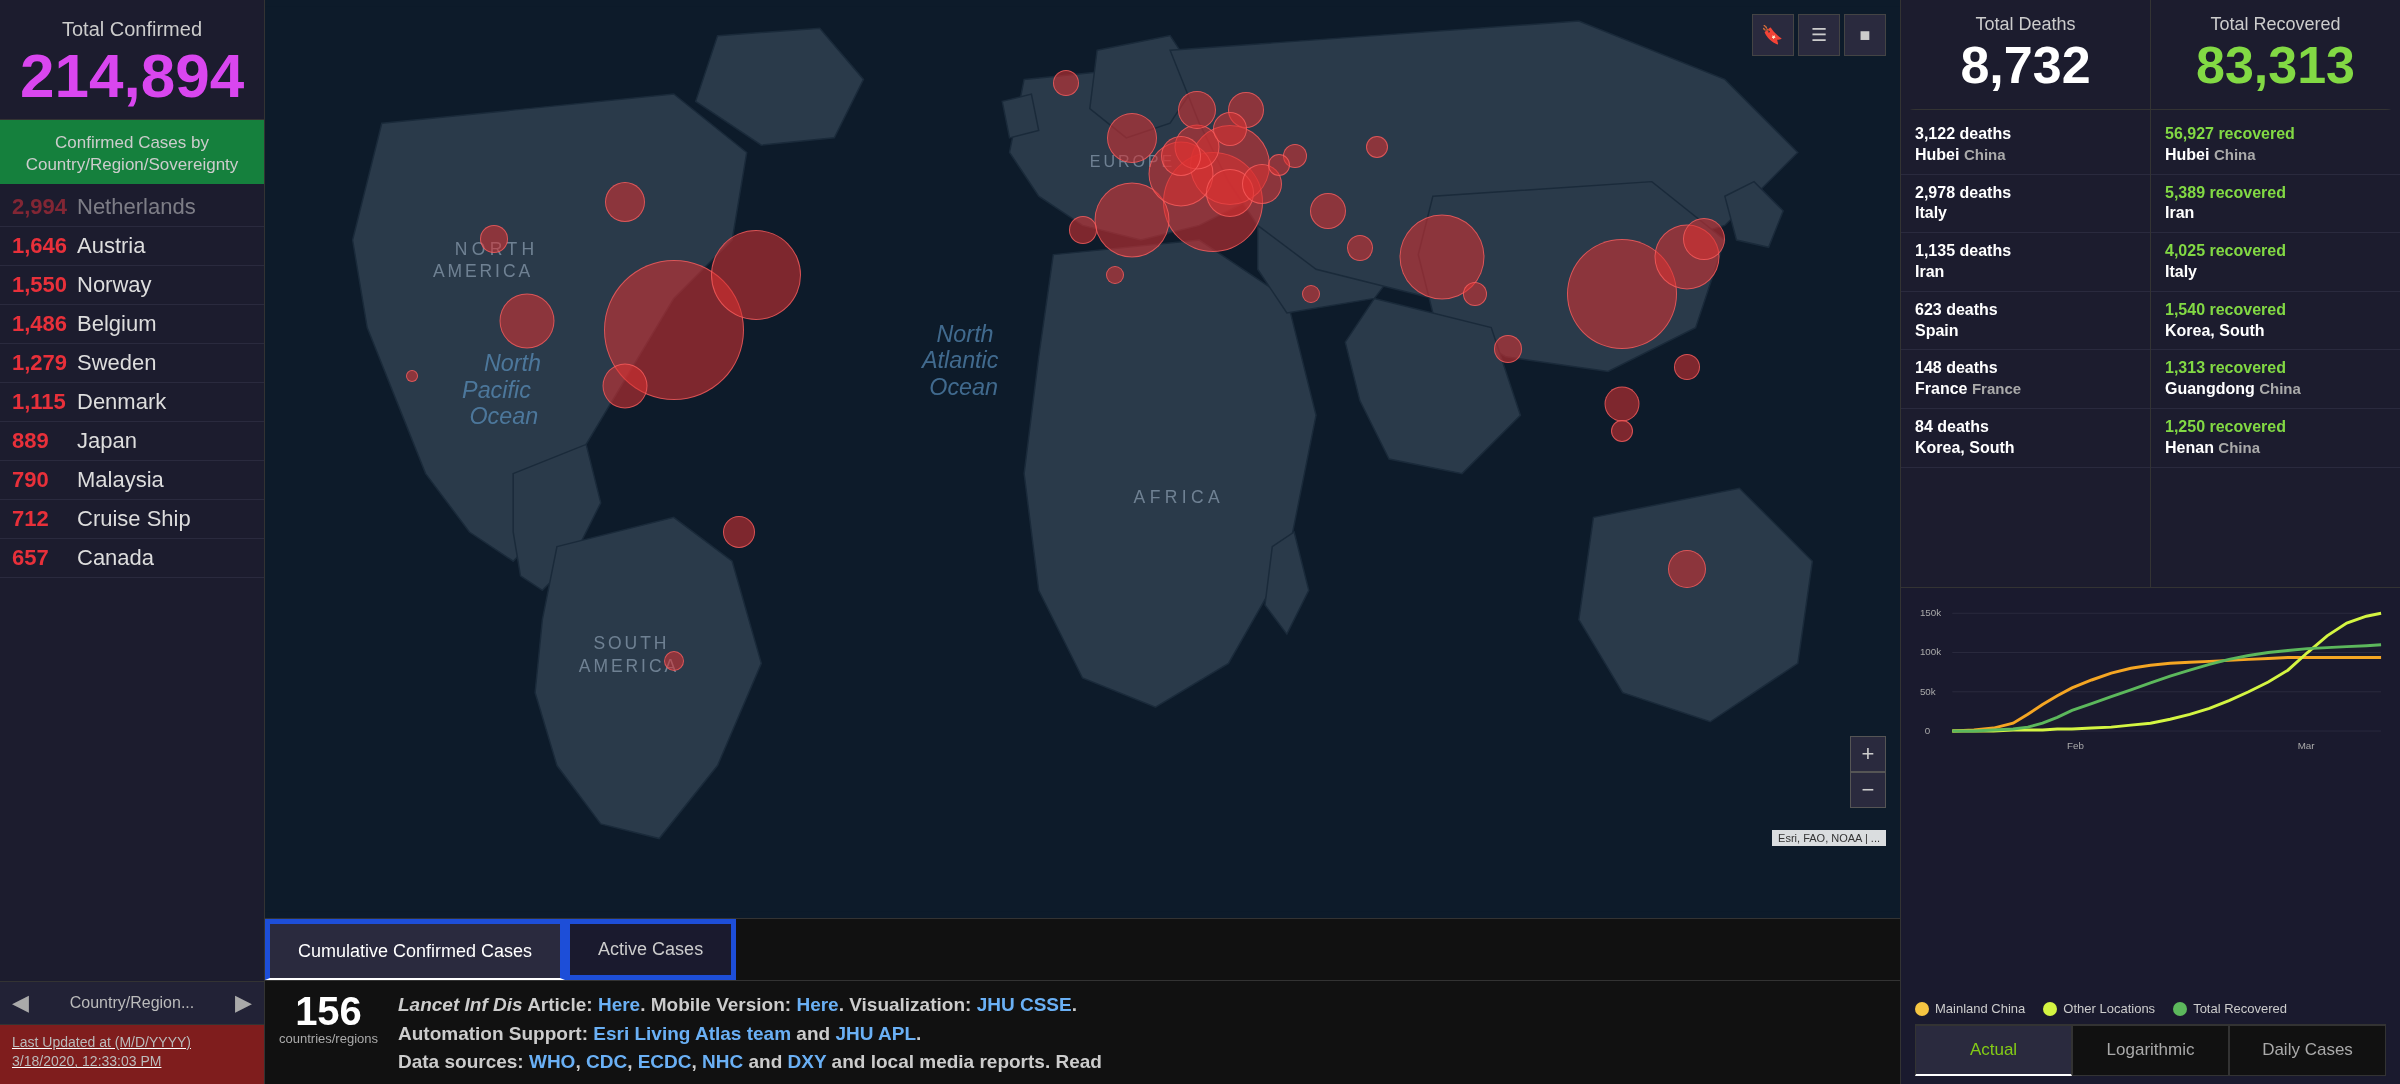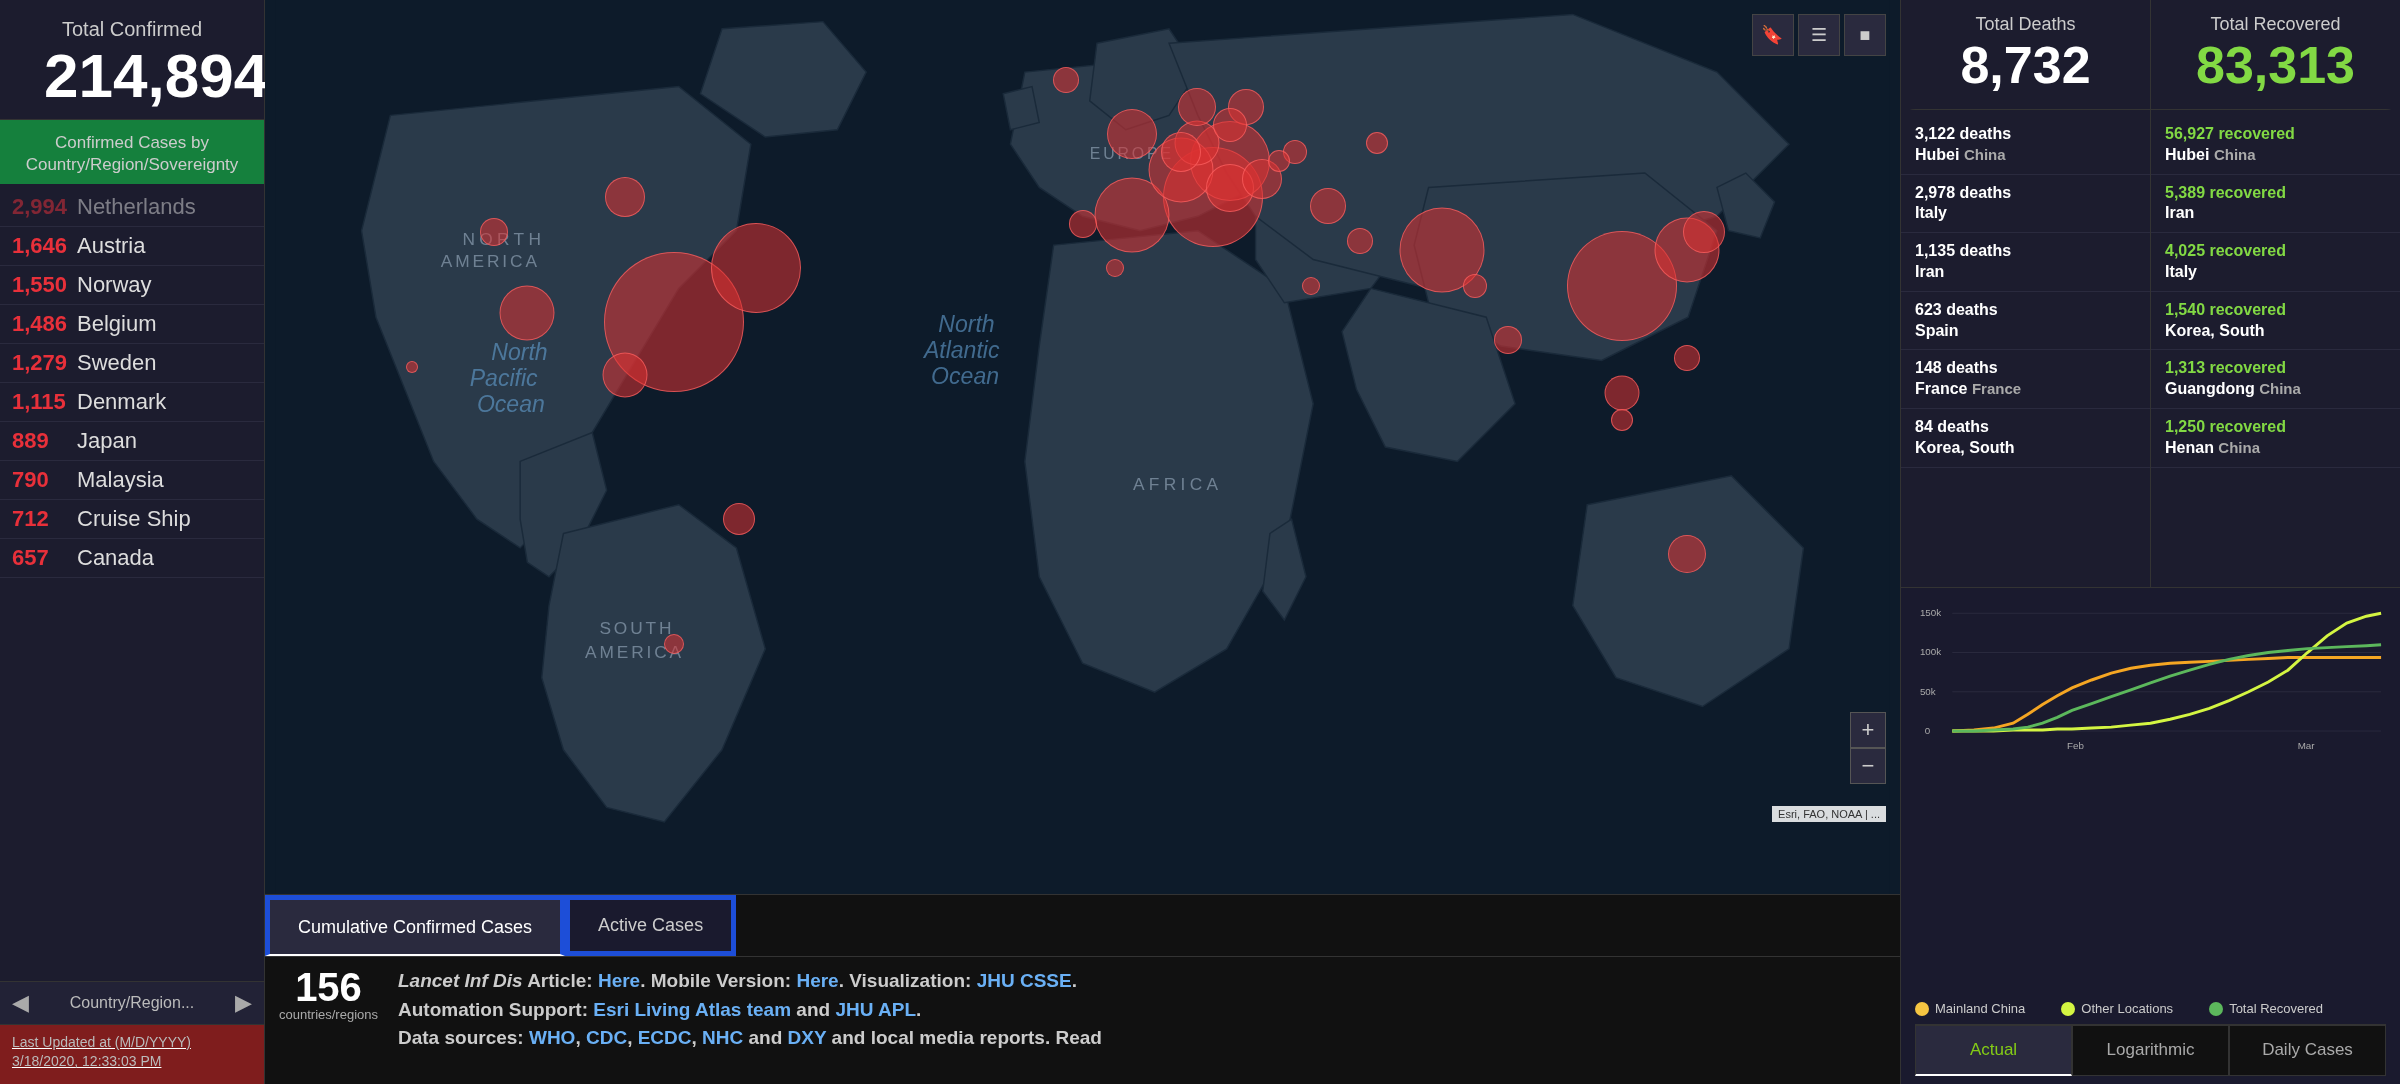--- a/index.html
+++ b/index.html
@@ -29,26 +29,25 @@
       padding: 18px 20px 12px 20px;
       border-bottom: 1px solid #333;
     }
     #total-confirmed-label {
       color: #ccc;
       font-size: 20px;
       text-align: center;
       margin-bottom: 4px;
     }
     #total-confirmed-value {
-      color: #ffffff;
+      color: #d946ef;
       font-size: 62px;
       font-weight: bold;
       text-align: center;
       line-height: 1;
-      margin-left: 24px;
     }
 
     #cases-by-country-section {
       flex: 1;
       display: flex;
       flex-direction: column;
       overflow: hidden;
     }
     #cases-by-country-title {
       color: #ccc;
@@ -227,21 +226,21 @@
       border-bottom: 2px solid #fff;
     }
 
     #bottom-info-bar {
       background: #111;
       border-top: 1px solid #333;
       padding: 10px 14px;
       display: flex;
       align-items: flex-start;
       gap: 20px;
-      height: 128px;
+      height: 104px;
     }
     #countries-count-box {
       display: flex;
       flex-direction: column;
       align-items: center;
       min-width: 90px;
     }
     #countries-count {
       color: #fff;
       font-size: 40px;
@@ -382,21 +381,21 @@
       text-decoration: underline;
     }
 
     #chart-svg {
       width: 100%;
       height: 160px;
     }
 
     #chart-legend {
       display: flex;
-      gap: 36px;
+      gap: 18px;
       margin-top: 8px;
       flex-wrap: wrap;
     }
     .legend-item {
       display: flex;
       align-items: center;
       gap: 6px;
       font-size: 13px;
       color: #ccc;
     }

